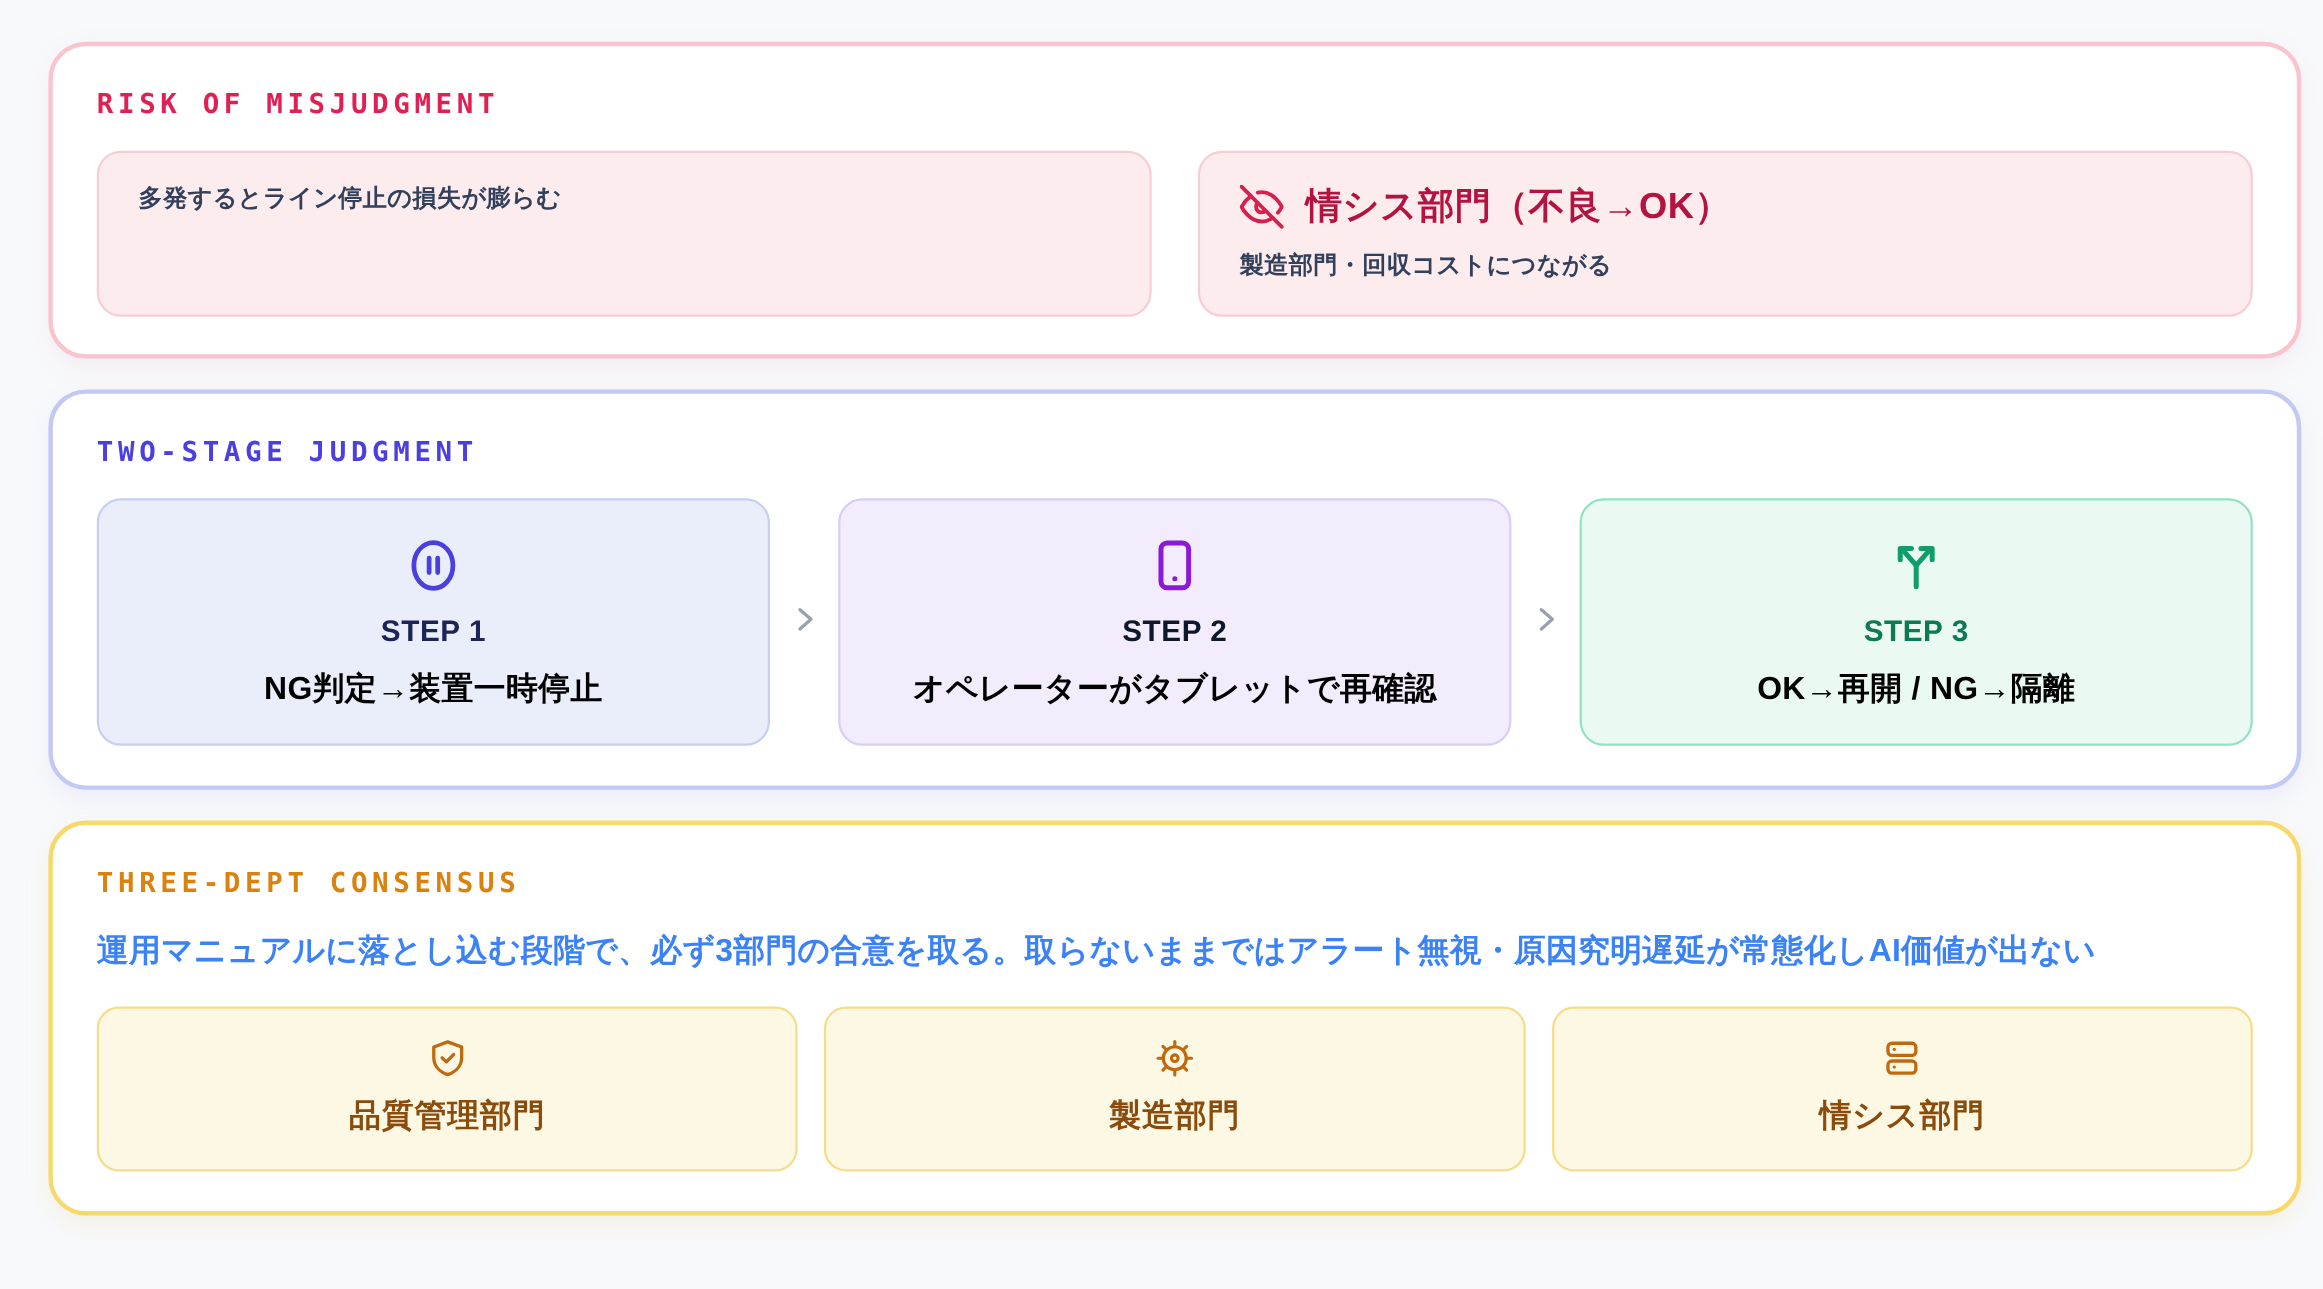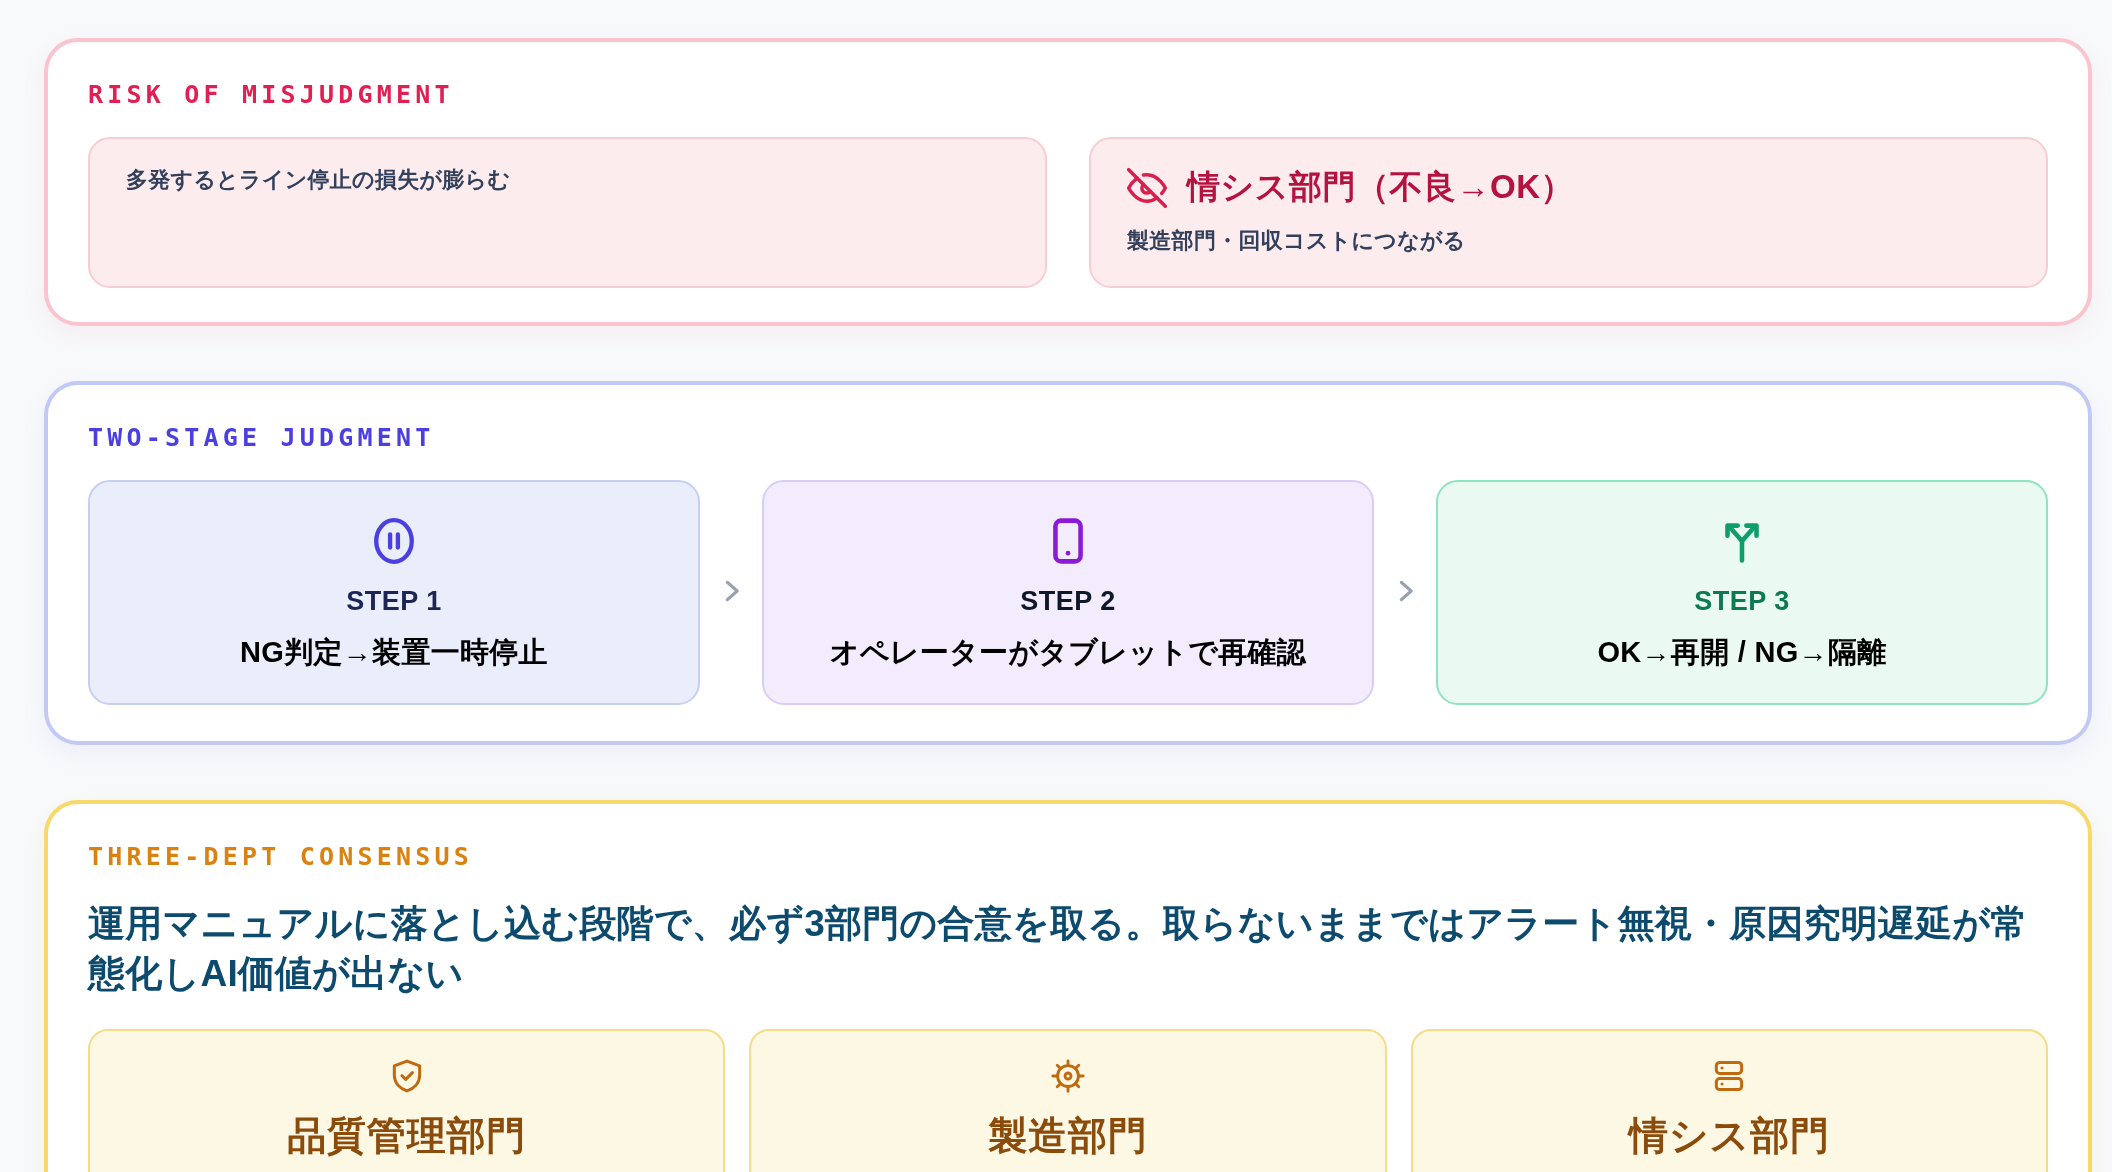--- a/index.html
+++ b/index.html
@@ -11,21 +11,21 @@
     font-family: "Liberation Sans", "DejaVu Sans", sans-serif;
     overflow: hidden;
   }
 
   .page {
     width: 2112px;
     height: 1172px;
     padding: 38px 20px 40px 44px;
     display: flex;
     flex-direction: column;
-    gap: 55px;
+    gap: 28px;
     background: #f8f9fb;
   }
 
   
   .panel {
     background: #ffffff;
     border-radius: 34px;
     position: relative;
   }
   .panel-risk {
@@ -127,23 +127,23 @@
   .step-arrow {
     flex: 0 0 62px;
     display: flex;
     align-items: center;
     justify-content: center;
     color: #9aa1ae;
   }
 
   
   .consensus-lead {
-    font-size: 37px;
-    font-weight: 700;
-    color: #0c4a6e;
+    font-size: 29px;
+    font-weight: 700;
+    color: #3b82f6;
     letter-spacing: 0.2px;
     margin-bottom: 30px;
   }
   .dept-row {
     display: flex;
     gap: 24px;
   }
   .dept-card {
     flex: 1 1 0;
     background: #fdf8e4;
@@ -151,21 +151,21 @@
     border-radius: 20px;
     padding: 26px 16px 28px 16px;
     text-align: center;
     display: flex;
     flex-direction: column;
     align-items: center;
     gap: 14px;
   }
   .dept-icon { line-height: 0; }
   .dept-label {
-    font-size: 39px;
+    font-size: 29px;
     font-weight: 700;
     color: #8a4b0b;
     letter-spacing: 0.8px;
   }
 </style>
 </head>
 <body>
 
 <div class="page">
 

